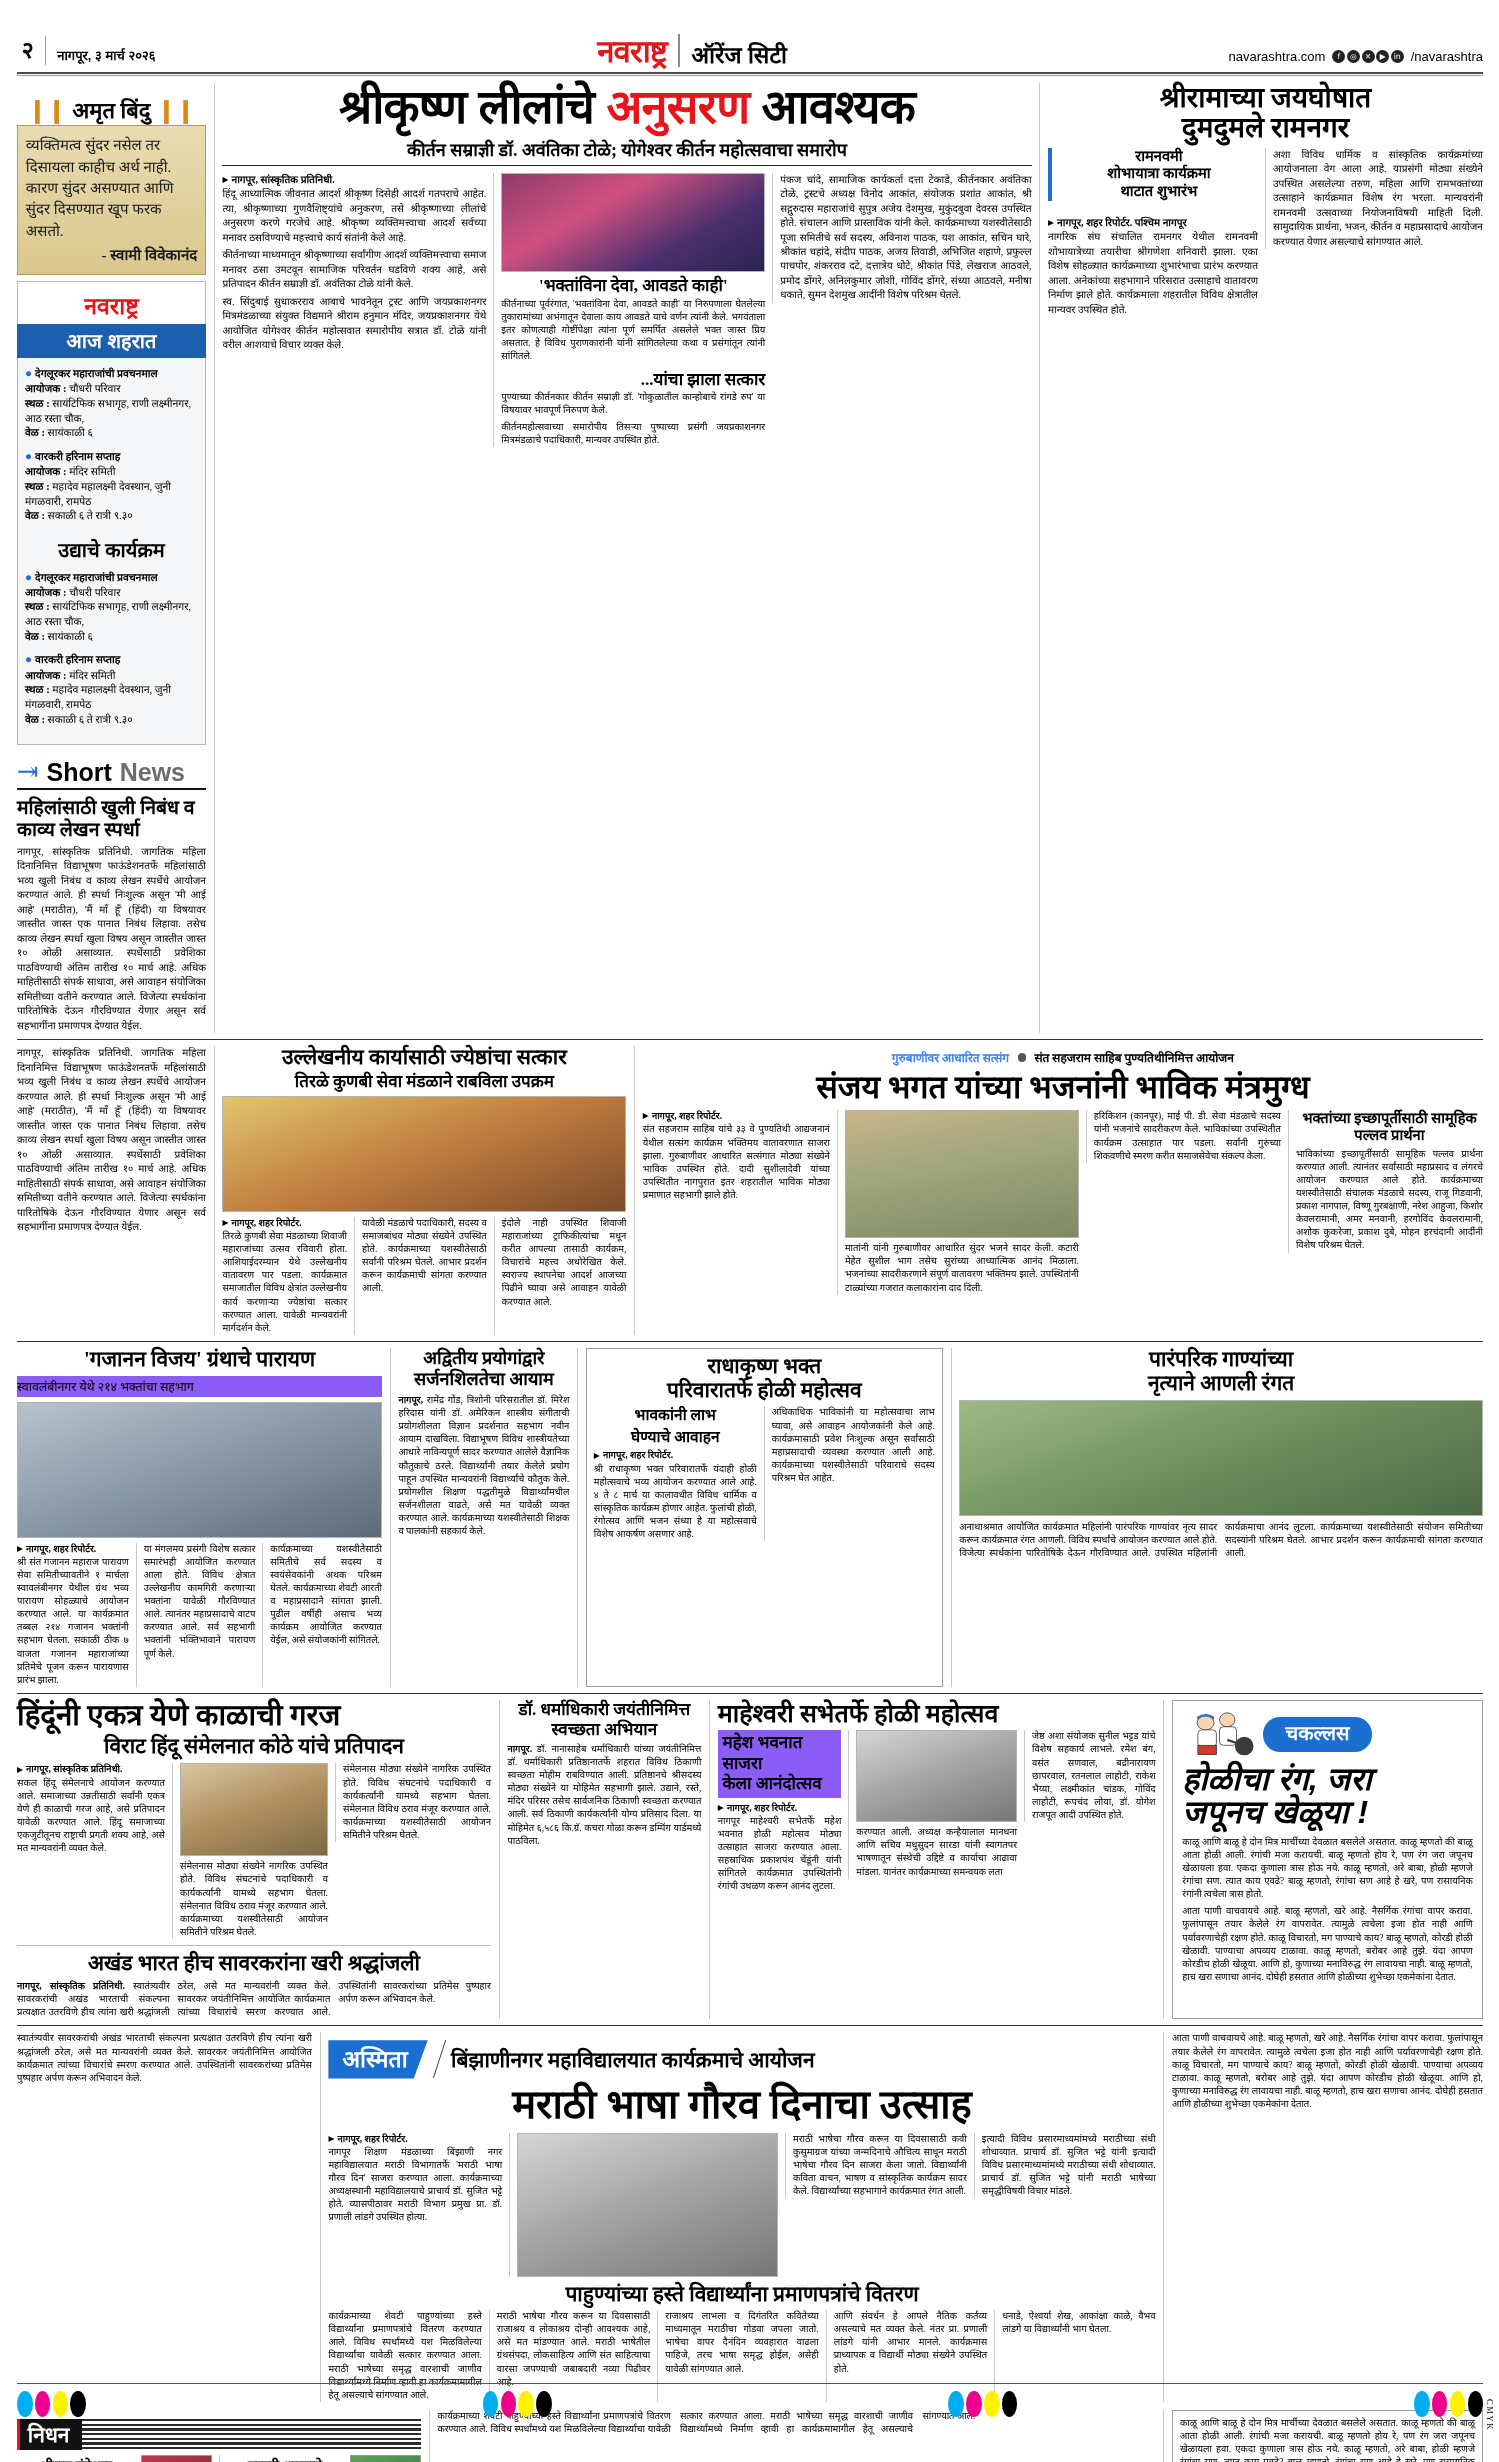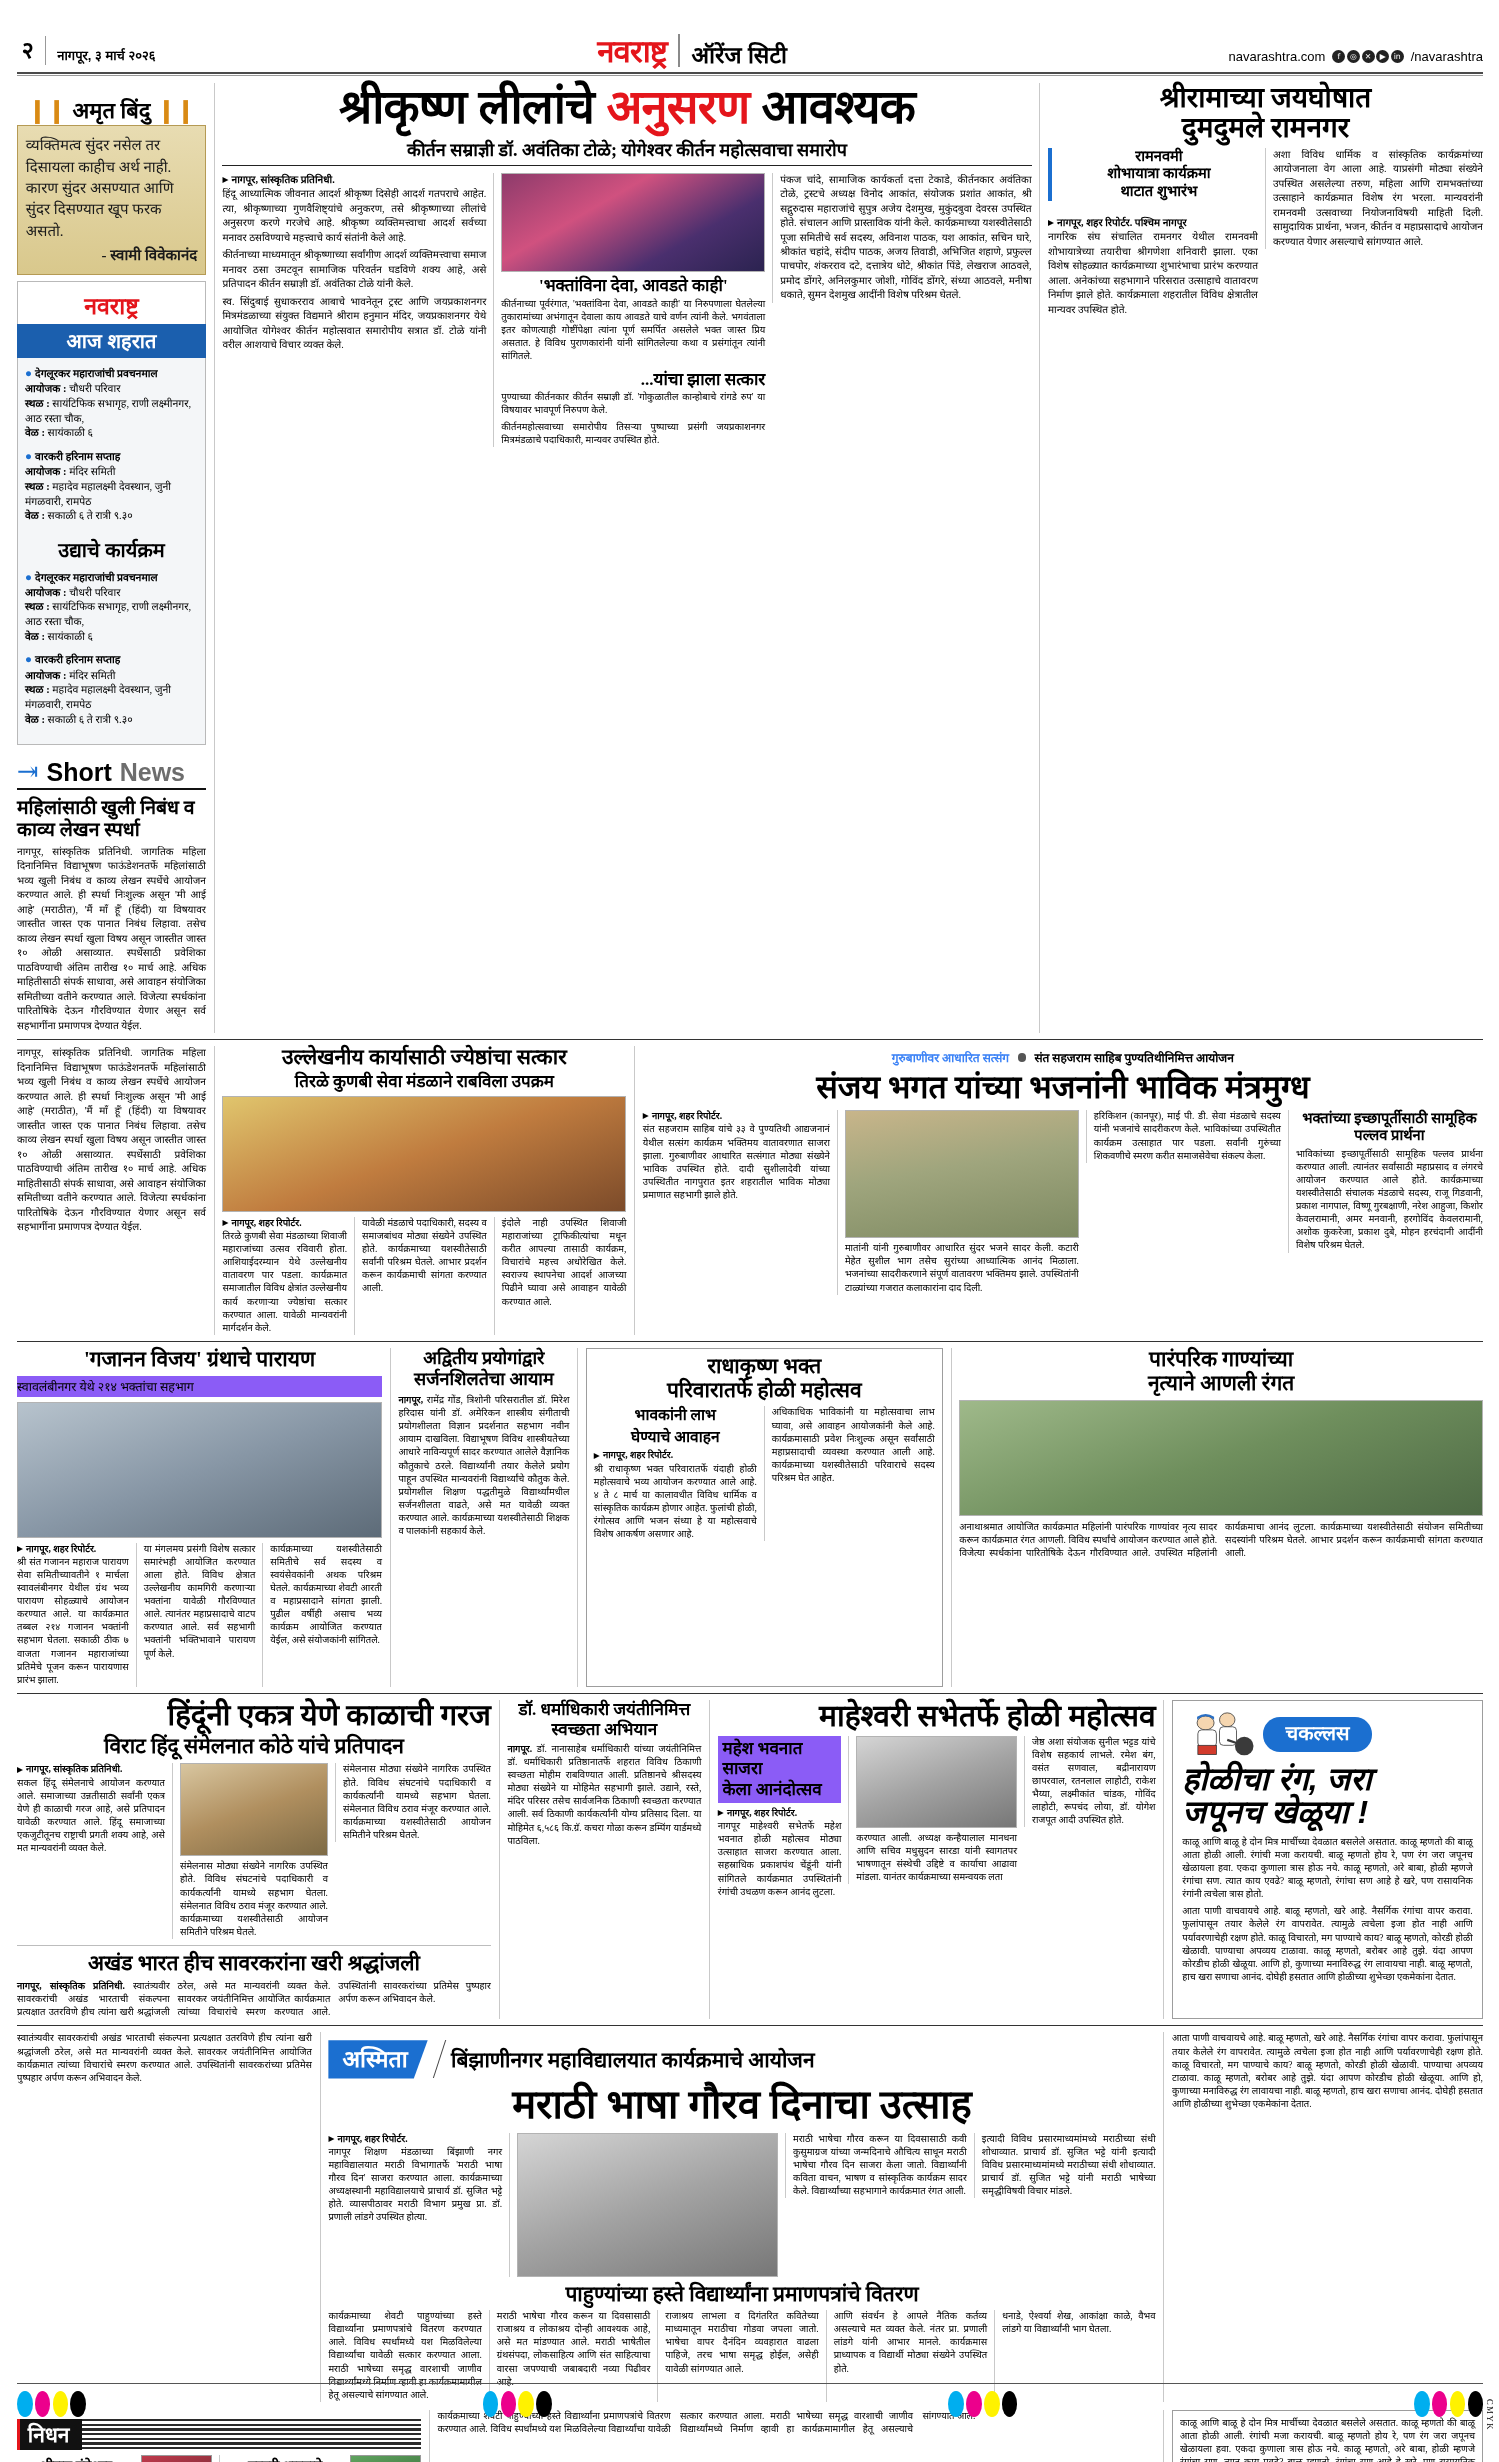--- a/index.html
+++ b/index.html
@@ -69,21 +69,21 @@
   
   .main { flex:1; min-width:0; }
 
   h1.lead-hd { font-size:47px; font-weight:900; line-height:1.02; letter-spacing:-0.8px;
                font-family:"Liberation Sans",sans-serif; }
   h1.lead-hd .red { color:#e4151b; }
   .lead-sub { font-size:18px; font-weight:700; text-align:center; padding:6.2px 0 4.7px; border-bottom:1.6px solid #222;
               margin-bottom:6.2px;}
 
   h2.hd2 { font-size:28px; font-weight:700; line-height:1.08; text-align:center;}
-  h2.hd2.left { text-align:right; }
+  h2.hd2.left { text-align:left; }
   h2.hd3 { font-size:21px; font-weight:700; line-height:1.12; text-align:center;}
   h2.hd4 { font-size:17px; font-weight:700; line-height:1.14; text-align:center;}
 
   .kicker { font-size:12px; font-weight:700; text-align:center; padding:3.1px 0;}
   .kicker .red { color:#3b82f6; }
   .kicker .dot { display:inline-block; width:8.5px; height:8.5px; background:#555; border-radius:50%; margin:0 5.4px; vertical-align:0.8px;}
 
   .photo { background:#cfd6dd; border:0.8px solid #b3b3b3; position:relative; overflow:hidden;}
   .photo.p1 { background:linear-gradient(150deg,#8d3b6b,#d0517f 35%,#4a2f6e 70%,#2b2350);}
   .photo.p2 { background:linear-gradient(170deg,#c8b58a,#9fa57d 45%,#7e8a62);}
@@ -427,21 +427,21 @@
 
     <div style="width:194px; flex:0 0 194px;">
       <h2 class="hd4" style="font-size:17px">डॉ. धर्माधिकारी जयंतीनिमित्त</h2>
       <h2 class="hd4" style="font-size:17px; margin-bottom:3.9px">स्वच्छता अभियान</h2>
       <div class="tiny"><b>नागपूर.</b> <span>डॉ. नानासाहेब धर्माधिकारी यांच्या जयंतीनिमित्त डॉ. धर्माधिकारी प्रतिष्ठानातर्फे शहरात विविध ठिकाणी स्वच्छता मोहीम राबविण्यात आली. प्रतिष्ठानचे श्रीसदस्य मोठ्या संख्येने या मोहिमेत सहभागी झाले. उद्याने, रस्ते, मंदिर परिसर तसेच सार्वजनिक ठिकाणी स्वच्छता करण्यात आली. सर्व ठिकाणी कार्यकर्त्यांनी योग्य प्रतिसाद दिला. या मोहिमेत ६,५८६ कि.ग्रॅ. कचरा गोळा करून डम्पिंग यार्डमध्ये पाठविला.</span></div>
     </div>
 
     <div class="colsep"></div>
 
     <div style="flex:1; min-width:0;">
-      <h2 class="hd2 left" style="font-size:30px">माहेश्वरी सभेतर्फे होळी महोत्सव</h2>
+      <h2 class="hd2 left" style="font-size:25px">माहेश्वरी सभेतर्फे होळी महोत्सव</h2>
       <div class="cols3" style="align-items:flex-start; margin-top:3.1px;">
         <div style="flex:1">
           <div class="shade" style="padding:3.1px 4.7px">
             <div style="font-size:17px;font-weight:700;line-height:1.2">महेश भवनात साजरा</div>
             <div style="font-size:17px;font-weight:700;line-height:1.2">केला आनंदोत्सव</div>
           </div>
           <div class="tiny lead" style="margin-top:3.9px"><b>नागपूर, शहर रिपोर्टर.</b></div>
           <div class="tiny">नागपूर माहेश्वरी सभेतर्फे महेश भवनात होळी महोत्सव मोठ्या उत्साहात साजरा करण्यात आला. सहस्राधिक प्रकाशपंथ चेंडूंनी यांनी सांगितले कार्यक्रमात उपस्थितांनी रंगांची उधळण करून आनंद लुटला.</div>
         </div>
         <div style="flex:1.3" class="vline">

